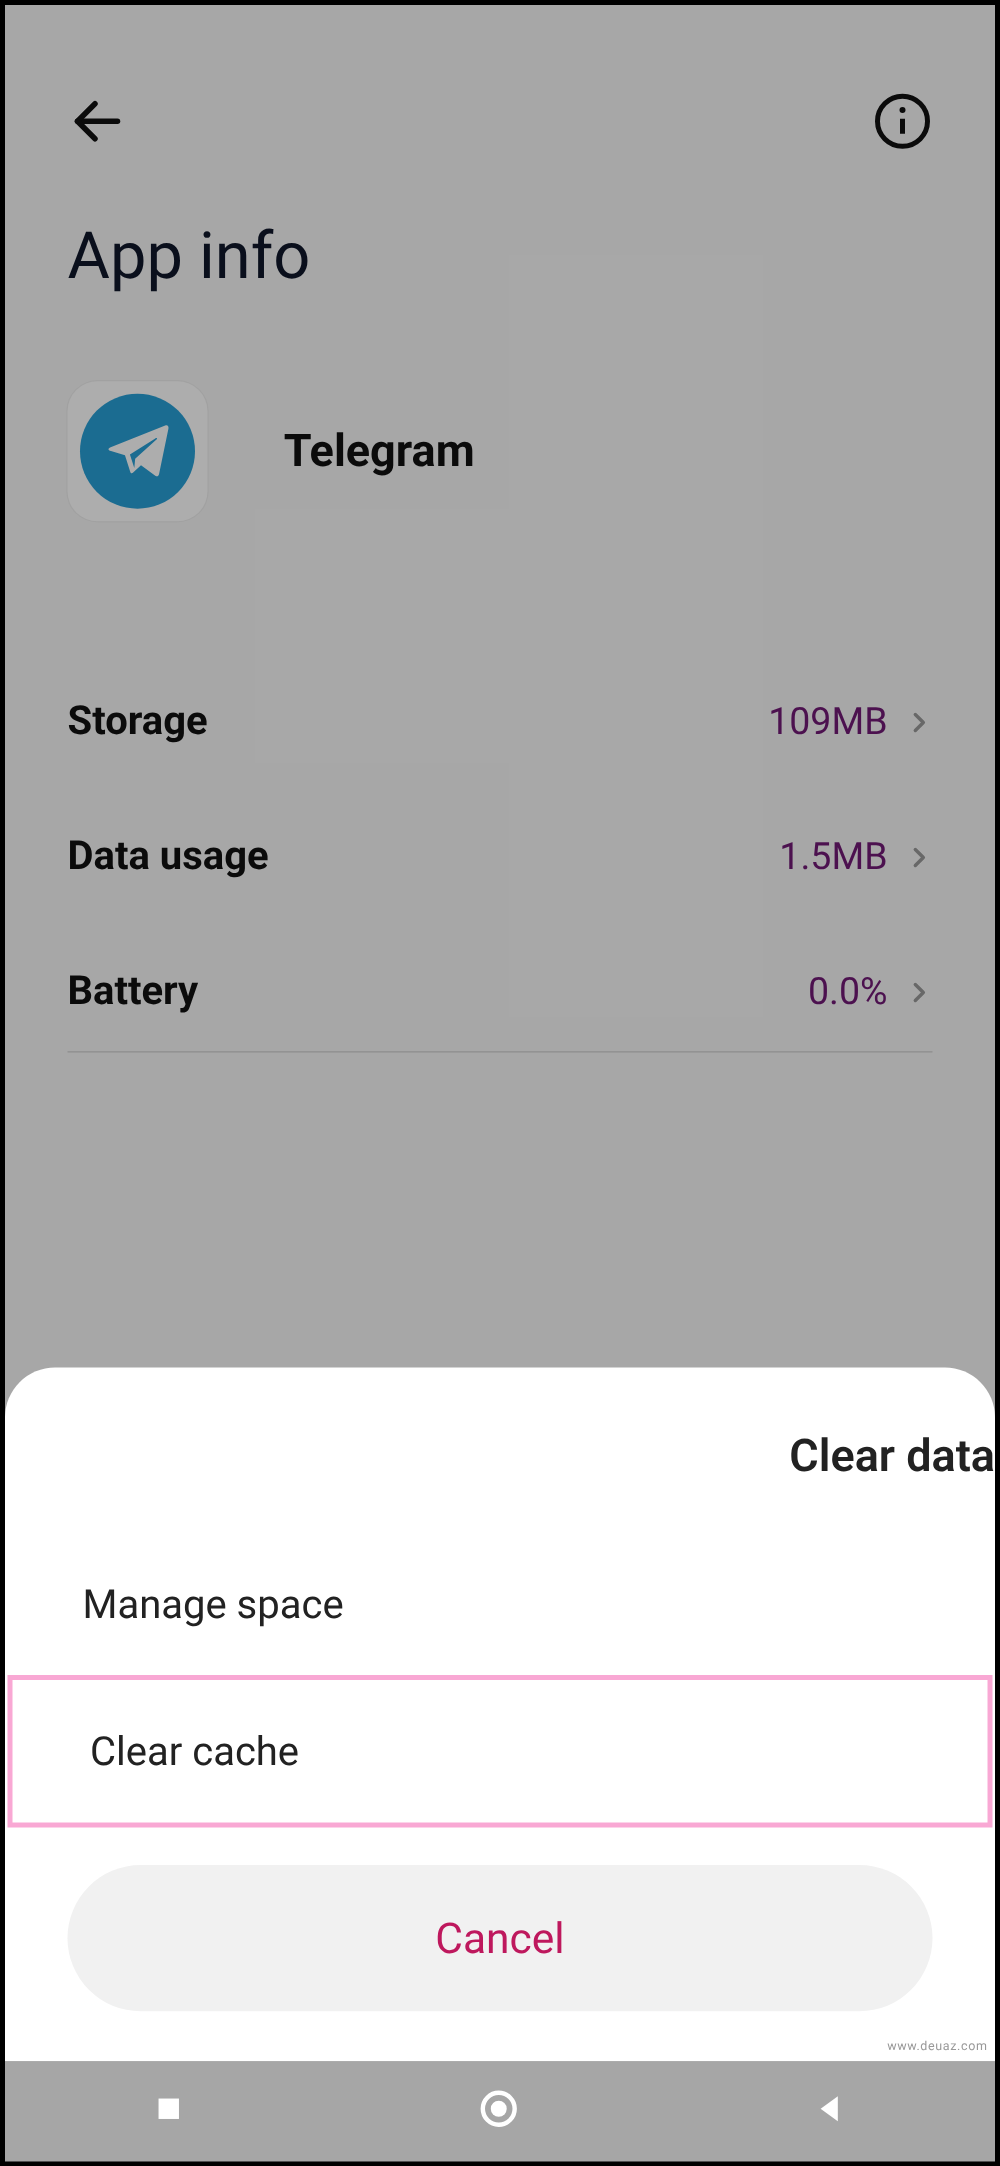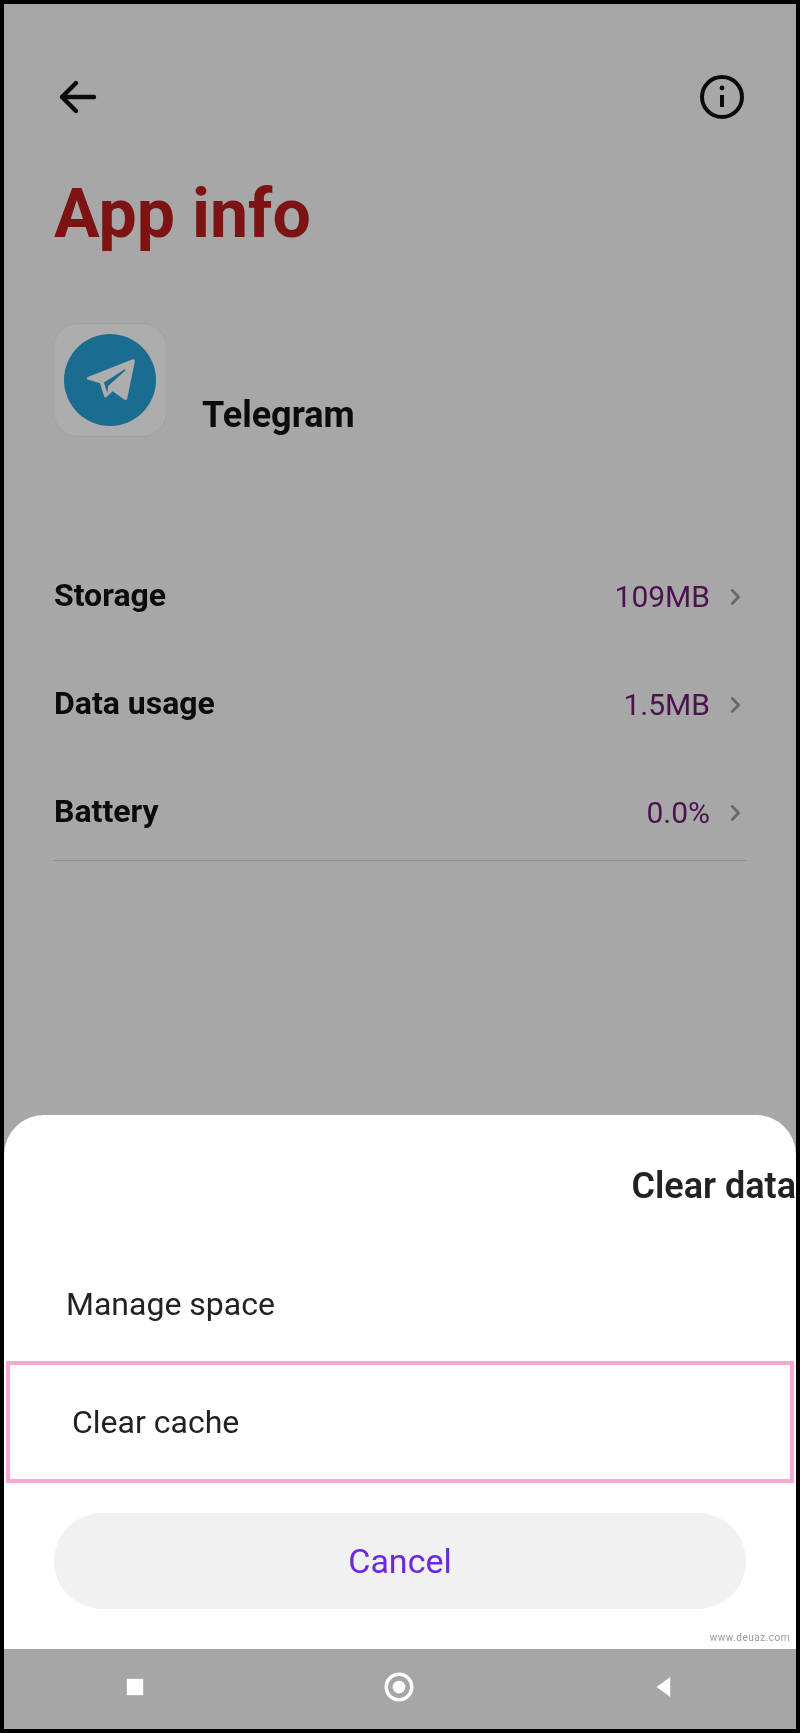--- a/index.html
+++ b/index.html
@@ -13,23 +13,23 @@
   .scrim::after {
     content:""; position:absolute; inset:0; background: rgba(0,0,0,0.32);
   }
   .page {
     position: relative; width: 100%; height: 100%; padding: 0 50px;
   }
   .topbar {
     display:flex; align-items:center; justify-content:space-between; height:140px; padding-top:50px;
   }
   .page-title {
-    font-size: 68px; font-weight: 700; color:#b91c1c; margin-top: 30px; margin-bottom: 60px;
+    font-size: 52px; font-weight: 400; color:#0f172a; margin-top: 30px; margin-bottom: 60px;
   }
-  .app-row { display:flex; align-items:flex-end; gap:36px; padding:10px 0 30px 0;}
+  .app-row { display:flex; align-items:center; gap:61px; padding:10px 0 30px 0;}
   .app-icon {
     width:112px; height:112px; border-radius:24px; background:#fff; display:flex; align-items:center; justify-content:center;
     box-shadow: 0 0 0 1px rgba(0,0,0,0.04);
   }
   .tg-circle {
     width:92px; height:92px; border-radius:50%; background:#29a0d6; display:flex; align-items:center; justify-content:center;
   }
   .app-name { font-size:36px; font-weight:700; color:#111; }
   .app-version { font-size:28px; color:#777; margin-top:6px; }
   .setting-row {
@@ -44,22 +44,22 @@
   .sheet {
     position:absolute; left:0; right:0; bottom:80px; background:#fff; border-radius:40px 40px 0 0; padding:50px 0 40px 0;
     z-index:10;
   }
   .sheet-title { text-align:right; font-size:36px; font-weight:600; color:#222; margin-bottom:40px;}
   .sheet-item { font-size:32px; color:#222; padding:38px 62px; }
   .highlight-box {
     border:4px solid #f9a8d4; margin:0 2px;
   }
   .cancel-btn {
-    margin:30px 50px 0 50px; background:#f1f1f1; border-radius:60px; height:96px; display:flex; align-items:center; justify-content:center;
-    font-size:34px; color:#6d28d9;text-align:center;
+    margin:30px 50px 0 50px; background:#f1f1f1; border-radius:60px; height:117px; display:flex; align-items:center; justify-content:center;
+    font-size:34px; color:#be185d;text-align:center;
   }
   
   .navbar {
     position:absolute; left:0; right:0; bottom:0; height:80px; background:#a6a6a6; display:flex; align-items:center; justify-content:space-around;
     z-index:20;
   }
   .watermark {
     position:absolute; right:6px; bottom:86px; font-size:10px; color:#999; letter-spacing:0.5px; z-index:30;
   }
 </style>

